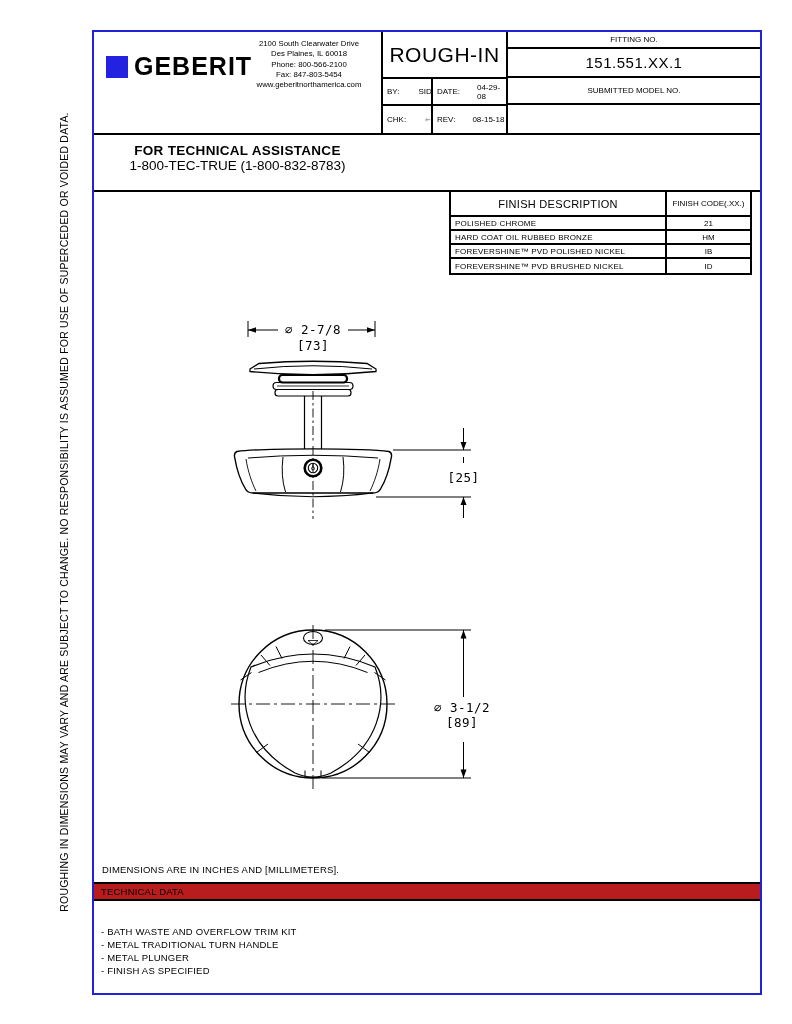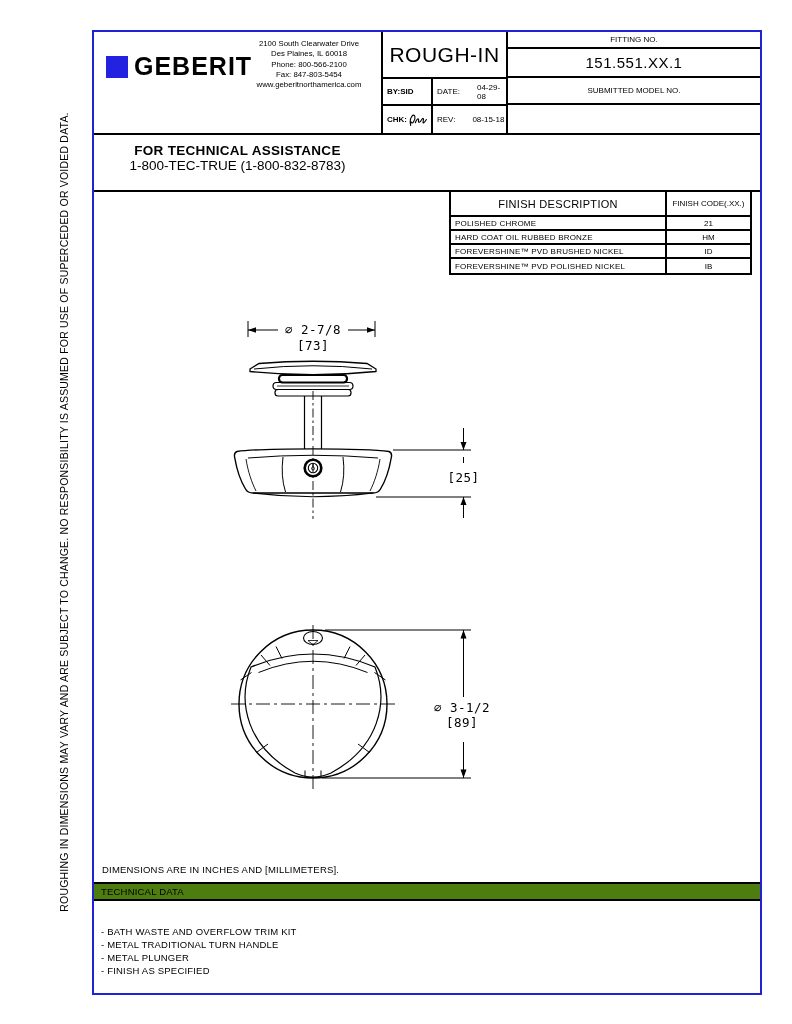--- a/index.html
+++ b/index.html
@@ -29,21 +29,21 @@
   .logo-sq{width:22px;height:22px;background:#2222e0;}
   .wordmark{font-size:25px;font-weight:bold;letter-spacing:1px;line-height:1;}
   .addr{position:absolute;right:2px;top:7px;width:140px;text-align:center;font-size:7.8px;line-height:1.32;}
   .assist{position:absolute;left:0;right:0;top:67px;text-align:center;}
   .assist .t1{font-weight:bold;font-size:13.5px;letter-spacing:.3px;margin-top:44px;}
   .assist .t2{font-size:13.5px;}
 
   .roughin{height:47px;border-bottom:2px solid;display:flex;align-items:center;justify-content:center;font-size:21px;letter-spacing:.5px;}
   .bydate{height:27px;border-bottom:2px solid;display:flex;font-size:8px;}
   .chkrev{flex:1;display:flex;font-size:8px;}
-  .sub-l{width:50px;border-right:2px solid;display:flex;align-items:center;padding-left:4px;gap:0;font-weight:bold;}
+  .sub-l{width:50px;border-right:2px solid;display:flex;align-items:center;padding-left:4px;gap:19px;}
   .sub-r{flex:1;display:flex;align-items:center;padding-left:4px;gap:17px;}
 
   .fit-label{height:17px;border-bottom:2px solid;font-size:8px;display:flex;align-items:center;justify-content:center;}
   .fit-no{height:29px;border-bottom:2px solid;font-size:15px;display:flex;align-items:center;justify-content:center;letter-spacing:.5px;}
   .model-label{height:27px;border-bottom:2px solid;font-size:8px;display:flex;align-items:center;justify-content:center;}
   .model-empty{flex:1;}
 
   
   .row2{position:absolute;left:0;top:103px;width:100%;height:30px;border-bottom:2px solid;display:flex;font-size:8px;}
   .r2c{border-right:2px solid;display:flex;align-items:center;padding-left:7px;}
@@ -64,21 +64,21 @@
   .f-drow:last-child{border-bottom:none;}
   .f-desc{flex:1;border-right:2px solid;display:flex;align-items:center;padding-left:4px;letter-spacing:.2px;white-space:nowrap;}
   .f-code{width:83px;display:flex;align-items:center;justify-content:center;}
 
   
   .drawing-svg{position:absolute;left:0;top:160px;}
   .dim-text{font-family:"DejaVu Sans Mono", monospace;font-size:12.5px;letter-spacing:.5px;fill:#000;}
 
   
   .units{position:absolute;left:8px;top:832px;font-size:9.5px;letter-spacing:.2px;}
-  .tech-row{position:absolute;left:0;top:850px;width:100%;height:19px;border-top:2px solid;border-bottom:2px solid;display:flex;align-items:center;padding-left:7px;font-size:9.5px;letter-spacing:.2px;background:#4d7c0f;}
+  .tech-row{position:absolute;left:0;top:850px;width:100%;height:19px;border-top:2px solid;border-bottom:2px solid;display:flex;align-items:center;padding-left:7px;font-size:9.5px;letter-spacing:.2px;background:#b91c1c;}
   .tech-body{position:absolute;left:0;top:869px;width:100%;bottom:0;padding:24px 0 0 7px;font-size:9.5px;line-height:13px;letter-spacing:.2px;}
 </style>
 </head>
 <body>
 
 <div class="side-note">ROUGHING IN DIMENSIONS MAY VARY AND ARE SUBJECT TO CHANGE.  NO RESPONSIBILITY IS ASSUMED FOR USE OF SUPERCEDED OR VOIDED DATA.</div>
 
 <div class="frame">
 
   <div class="h-top">
@@ -218,26 +218,26 @@
     </div>
     <div class="f-drow">
       <div class="f-desc">POLISHED CHROME</div>
       <div class="f-code">21</div>
     </div>
     <div class="f-drow">
       <div class="f-desc">HARD COAT OIL RUBBED BRONZE</div>
       <div class="f-code">HM</div>
     </div>
     <div class="f-drow">
+      <div class="f-desc">FOREVERSHINE™ PVD POLISHED NICKEL</div>
+      <div class="f-code">IB</div>
+    </div>
+    <div class="f-drow">
       <div class="f-desc">FOREVERSHINE™ PVD BRUSHED NICKEL</div>
       <div class="f-code">ID</div>
-    </div>
-    <div class="f-drow">
-      <div class="f-desc">FOREVERSHINE™ PVD POLISHED NICKEL</div>
-      <div class="f-code">IB</div>
     </div>
   </div>
 
   <div class="units">DIMENSIONS ARE IN INCHES AND [MILLIMETERS].</div>
   <div class="tech-row">TECHNICAL DATA</div>
   <div class="tech-body">
     <div>- BATH WASTE AND OVERFLOW TRIM KIT</div>
     <div>- METAL TRADITIONAL TURN HANDLE</div>
     <div>- METAL PLUNGER</div>
     <div>- FINISH AS SPECIFIED</div>

